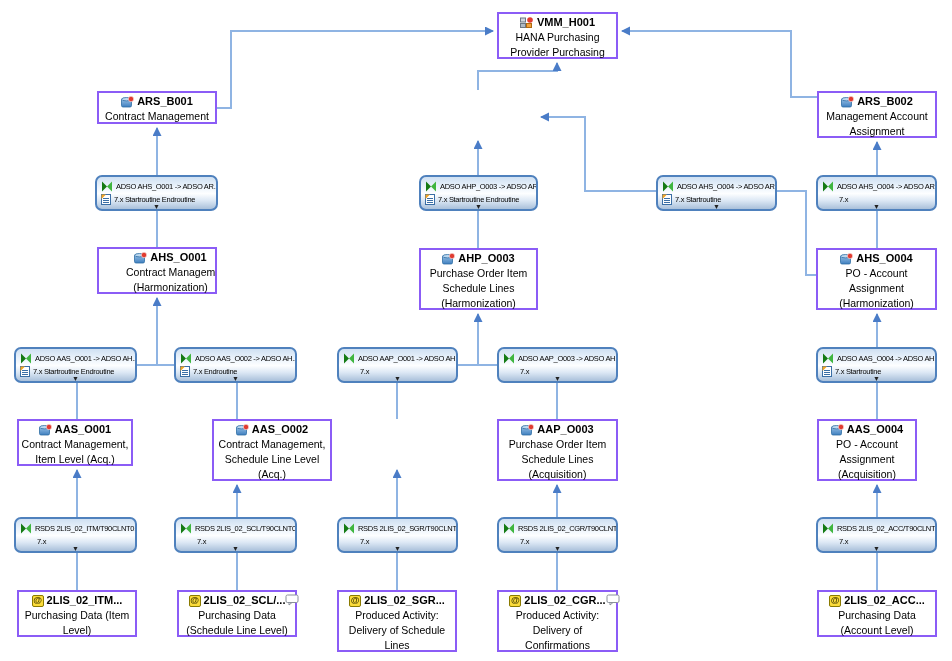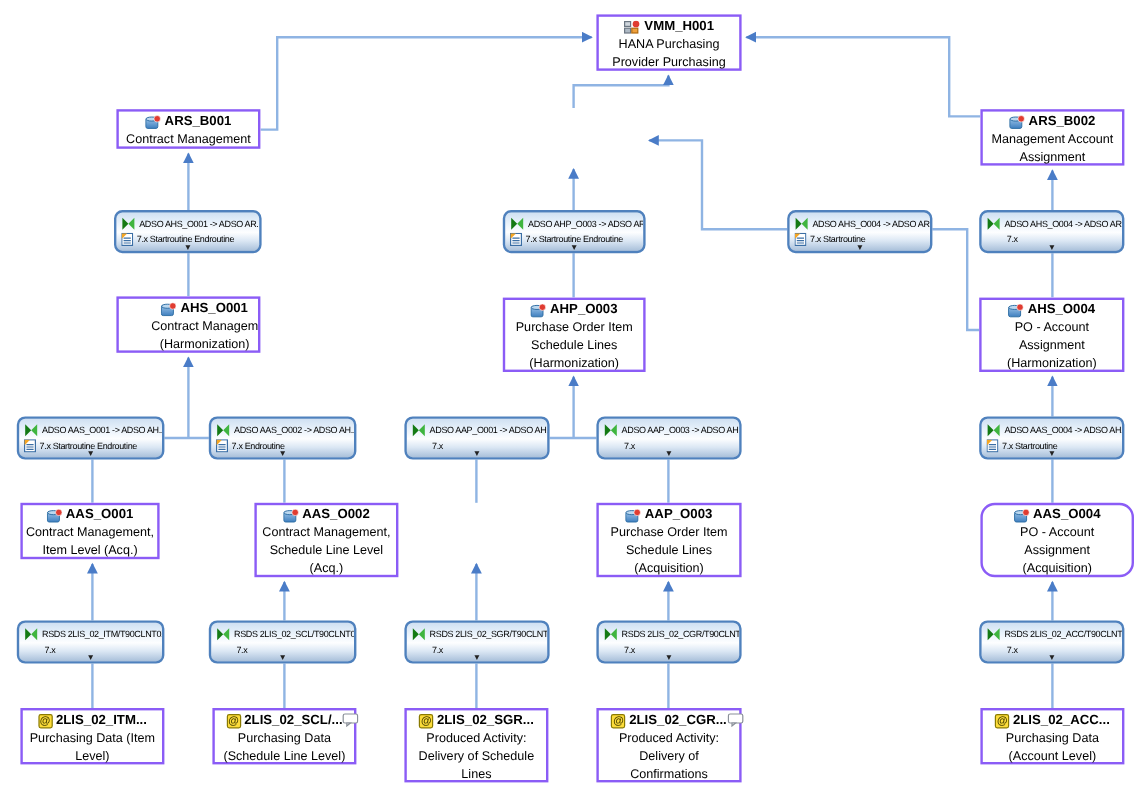--- a/index.html
+++ b/index.html
@@ -440,21 +440,21 @@
             <circle cx="10" cy="3" r="2.7" fill="#e03c31" stroke="#fff" stroke-width="0.5"></circle>
           </svg>
         </span>
       <span>AAP_O003</span>
     </div>
     <div class="node-line">Purchase Order Item</div>
     <div class="node-line">Schedule Lines</div>
     <div class="node-line">(Acquisition)</div>
   </div>
 
-  <div class="node size-4" style="left:817px;top:419px;width:128px;border-radius:12px;">
+  <div class="node size-4" style="left:817px;top:419px;width:100px;">
     <div class="node-title">
       <span class="icon">
           <svg width="13" height="12">
             <rect x="0.5" y="2.5" width="10" height="8.5" rx="1.5" fill="url(#gAdso)" stroke="#2d6da3" stroke-width="0.8"></rect>
             <ellipse cx="5.5" cy="3.2" rx="4.9" ry="1.7" fill="#bcd8ef" stroke="#2d6da3" stroke-width="0.8"></ellipse>
             <circle cx="10" cy="3" r="2.7" fill="#e03c31" stroke="#fff" stroke-width="0.5"></circle>
           </svg>
         </span>
       <span>AAS_O004</span>
     </div>

